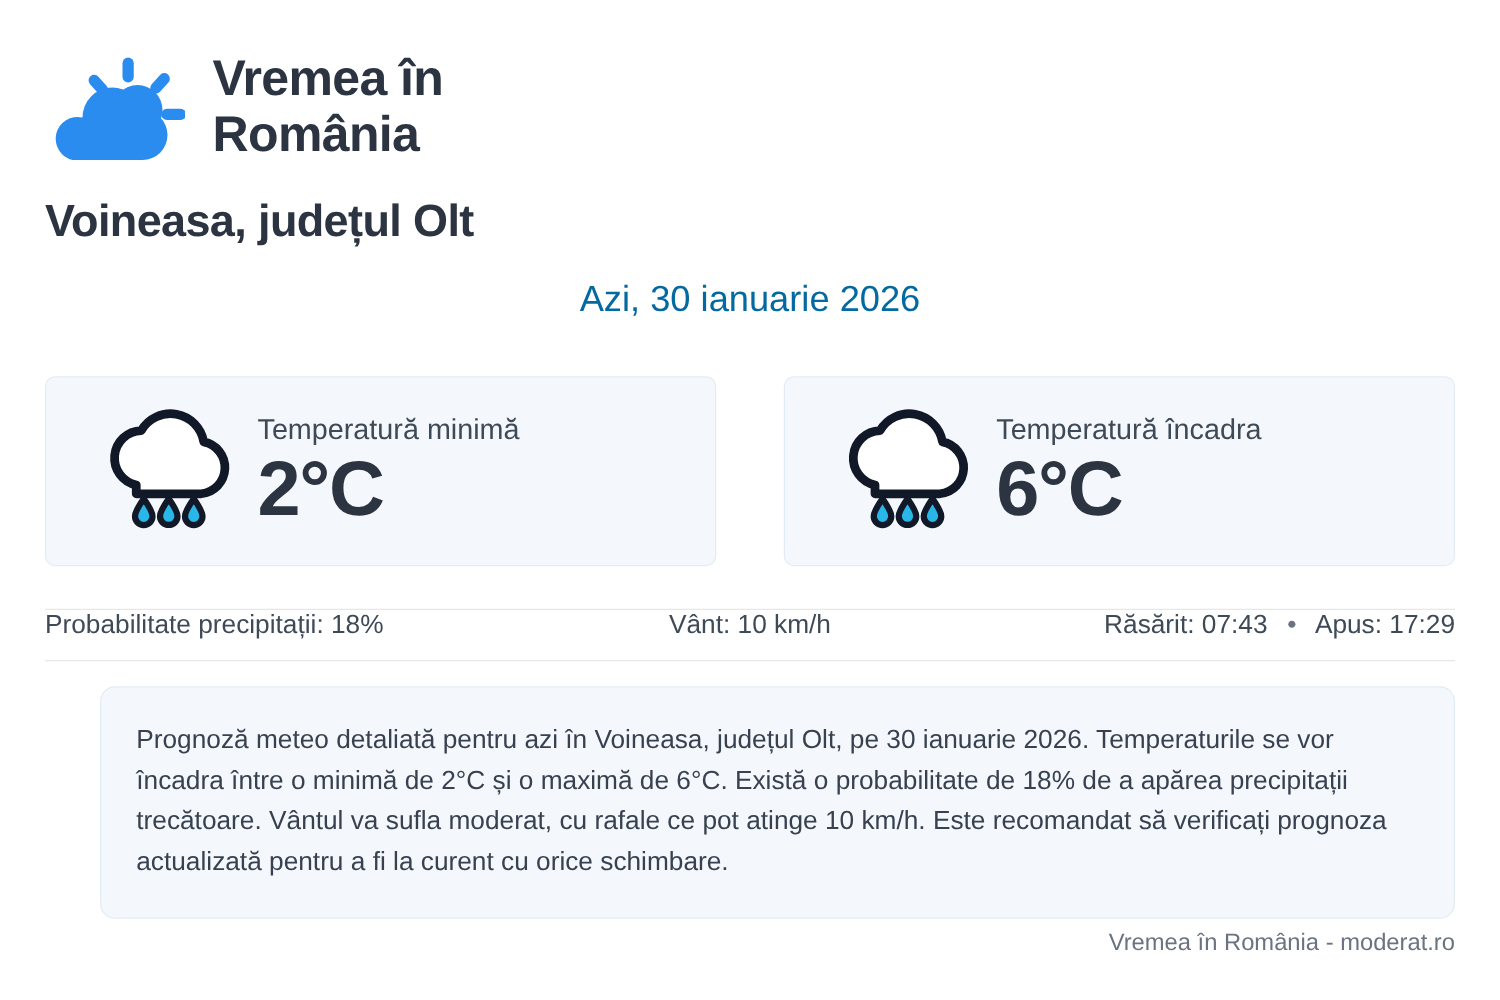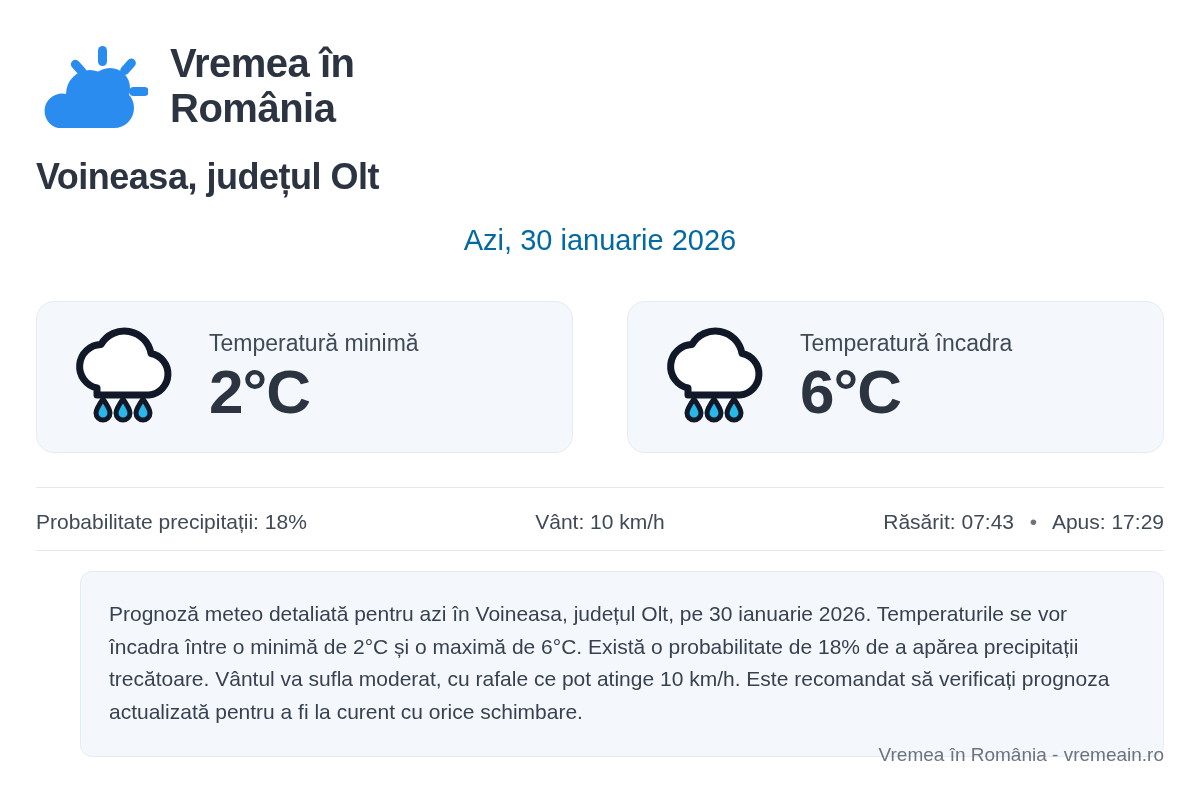--- a/index.html
+++ b/index.html
@@ -61,26 +61,26 @@
   
   .cards {
     display: flex;
     gap: 54px;
     margin-top: 44px;
   }
   .card {
     flex: 1 1 0;
     background: #f4f8fc;
     border: 1px solid #e3ebf4;
-    border-radius: 18px;
+    border-radius: 8px;
     height: 152px;
     display: flex;
     align-items: center;
-    padding: 0 30px;
-    gap: 26px;
+    padding: 0 42px;
+    gap: 11px;
   }
   .card-icon { width: 116px; height: 104px; flex: 0 0 auto; }
   .card-text { display: flex; flex-direction: column; justify-content: center; }
   .card-label {
     font-size: 23px;
     color: #3f4a57;
     margin-bottom: 2px;
   }
   .card-value {
     font-size: 62px;
@@ -91,21 +91,20 @@
   }
 
   
   .stats {
     display: flex;
     align-items: center;
     margin-top: 34px;
     padding-bottom: 16px;
     border-bottom: 1px solid #e5e7eb;
     border-top: 1px solid #e5e7eb;
-    padding-top: 22px;
     font-size: 21px;
     color: #3f4a57;
   }
   .stat-left { flex: 1 1 0; text-align: left; }
   .stat-mid { flex: 1 1 0; text-align: center; }
   .stat-right { flex: 1 1 0; text-align: right; }
   .dot-sep { padding: 0 10px; color: #6b7280; }
 
   
   .desc {
@@ -196,15 +195,15 @@
     <div class="stat-mid">Vânt: 10 km/h</div>
     <div class="stat-right">
       <span>Răsărit: 07:43</span>
       <span class="dot-sep">•</span>
       <span>Apus: 17:29</span>
     </div>
   </div>
 
   <div class="desc">Prognoză meteo detaliată pentru azi în Voineasa, județul Olt, pe 30 ianuarie 2026. Temperaturile se vor încadra între o minimă de 2°C și o maximă de 6°C. Există o probabilitate de 18% de a apărea precipitații trecătoare. Vântul va sufla moderat, cu rafale ce pot atinge 10 km/h. Este recomandat să verificați prognoza actualizată pentru a fi la curent cu orice schimbare.</div>
 
-  <div class="footer">Vremea în România - vremeain.ro</div>
+  <div class="footer">Vremea în România - moderat.ro</div>
 
 </div>
 
 </body></html>

